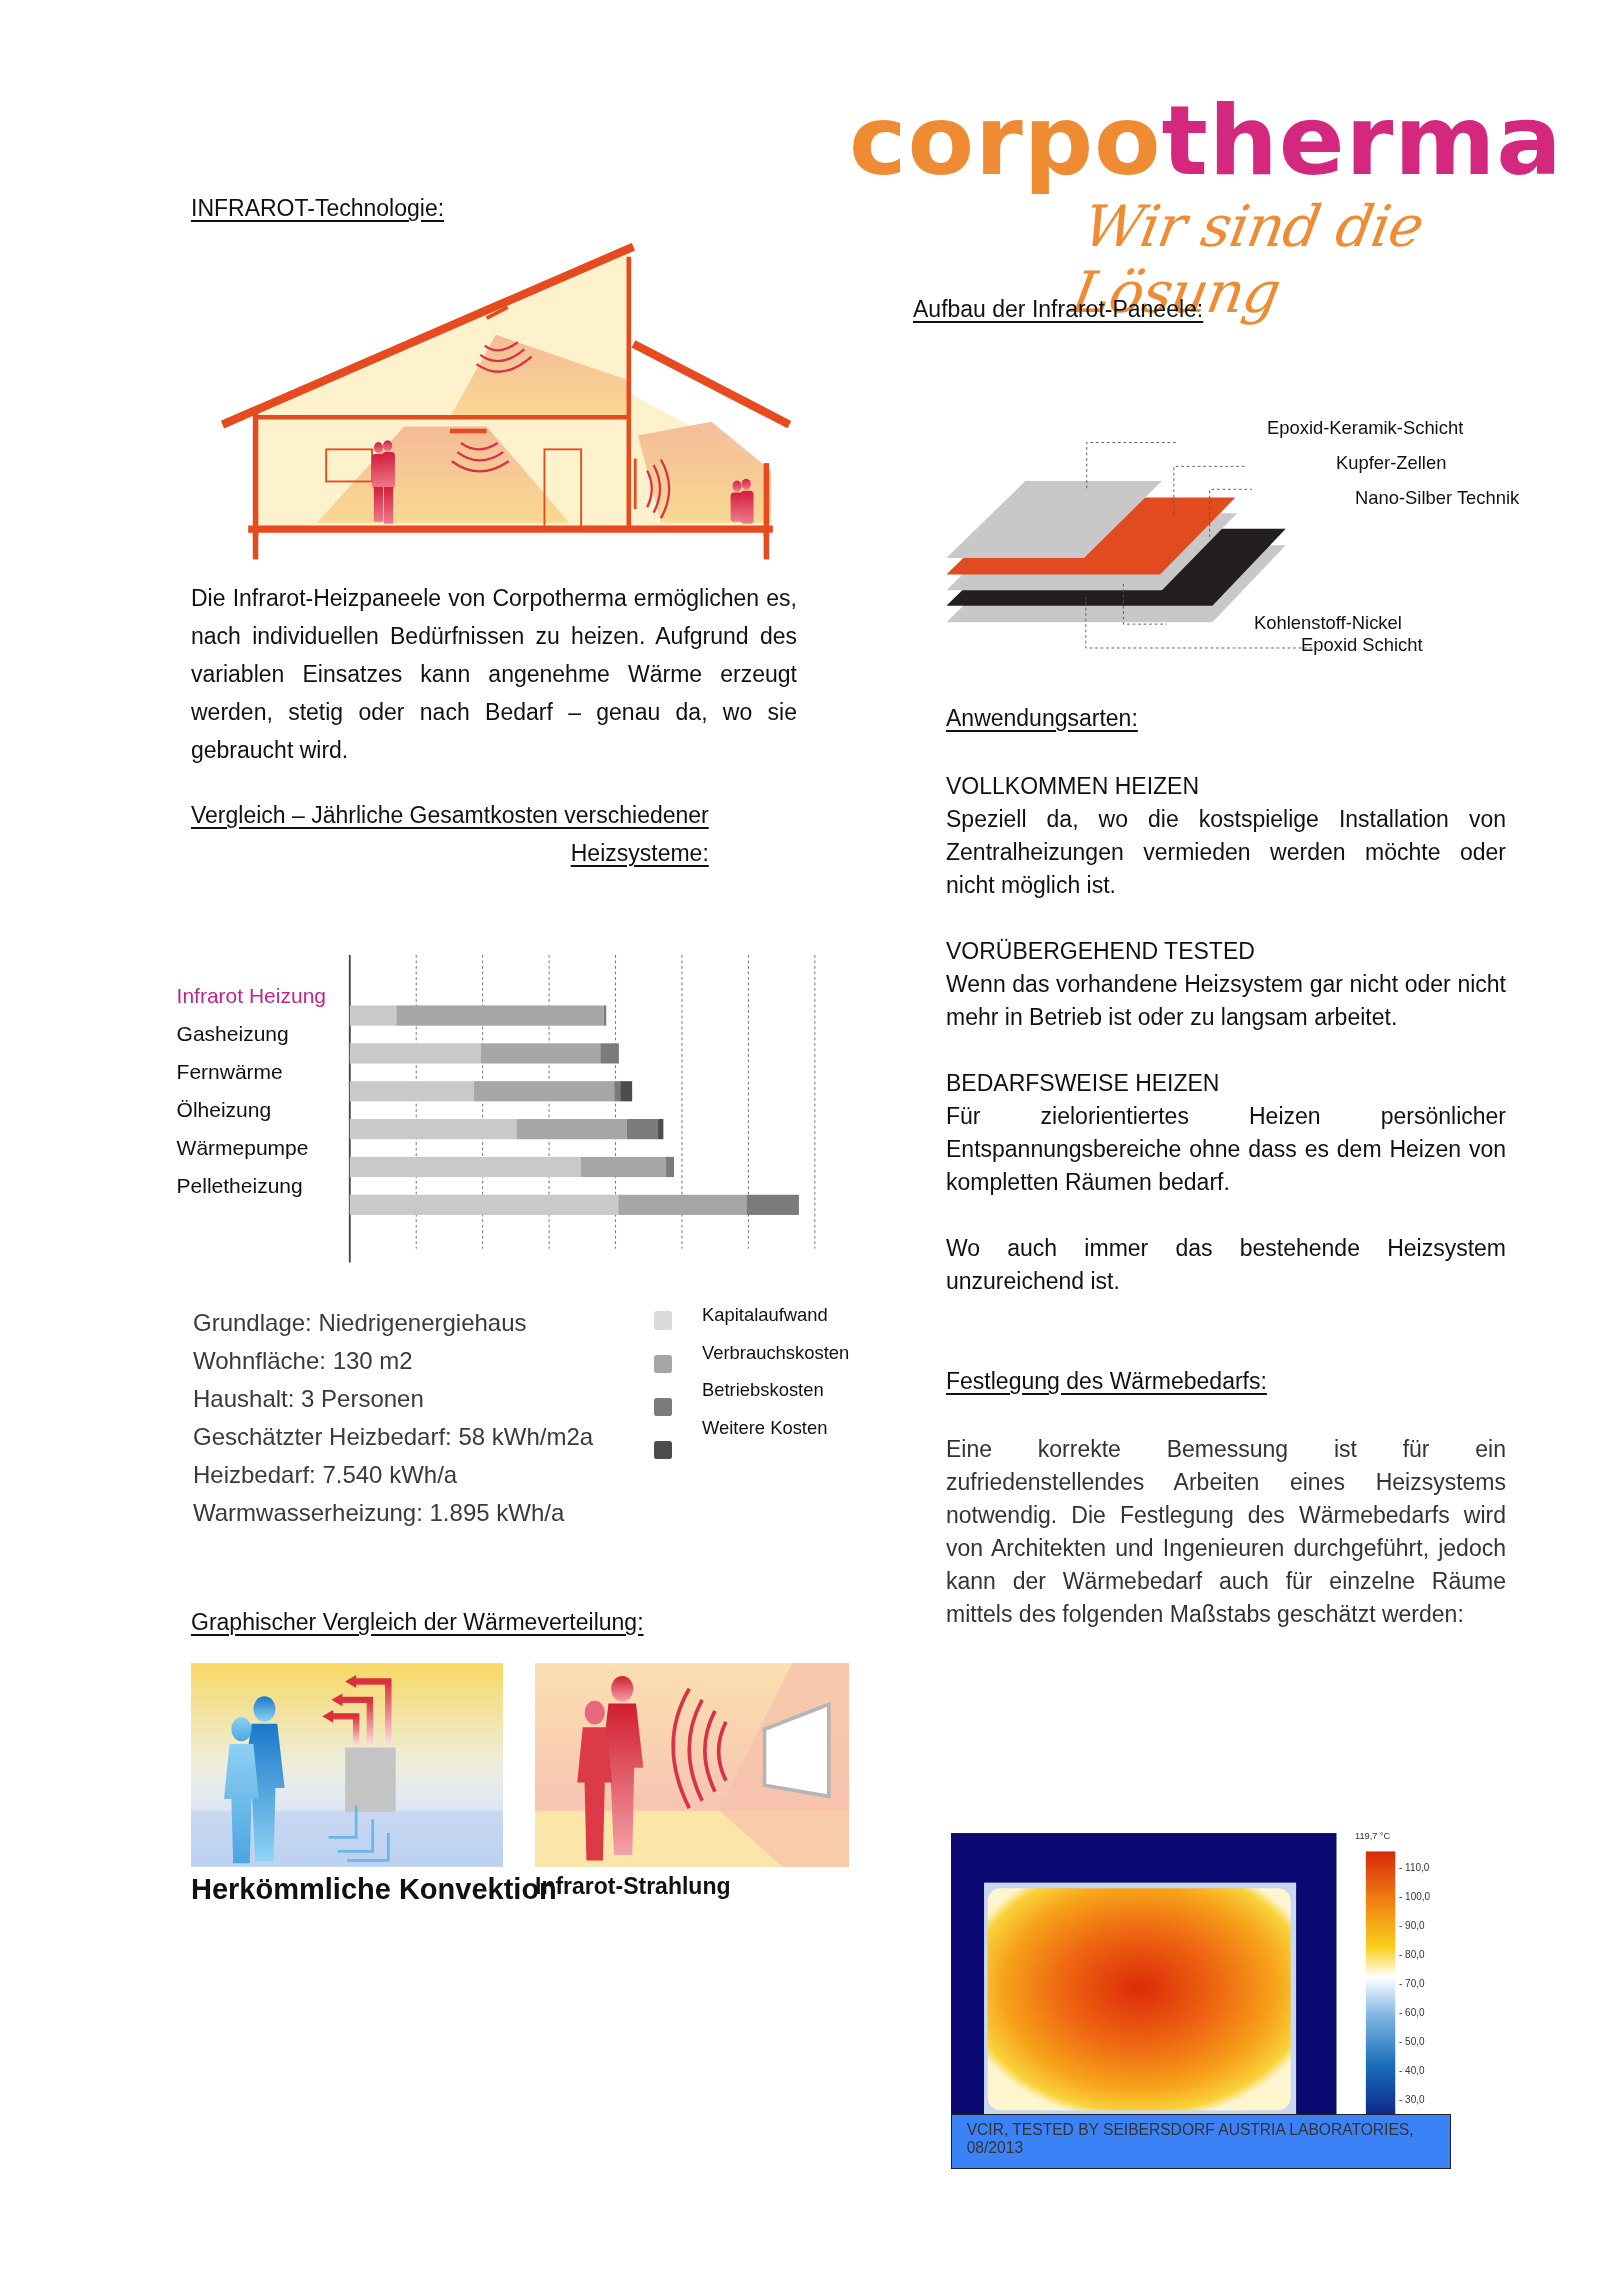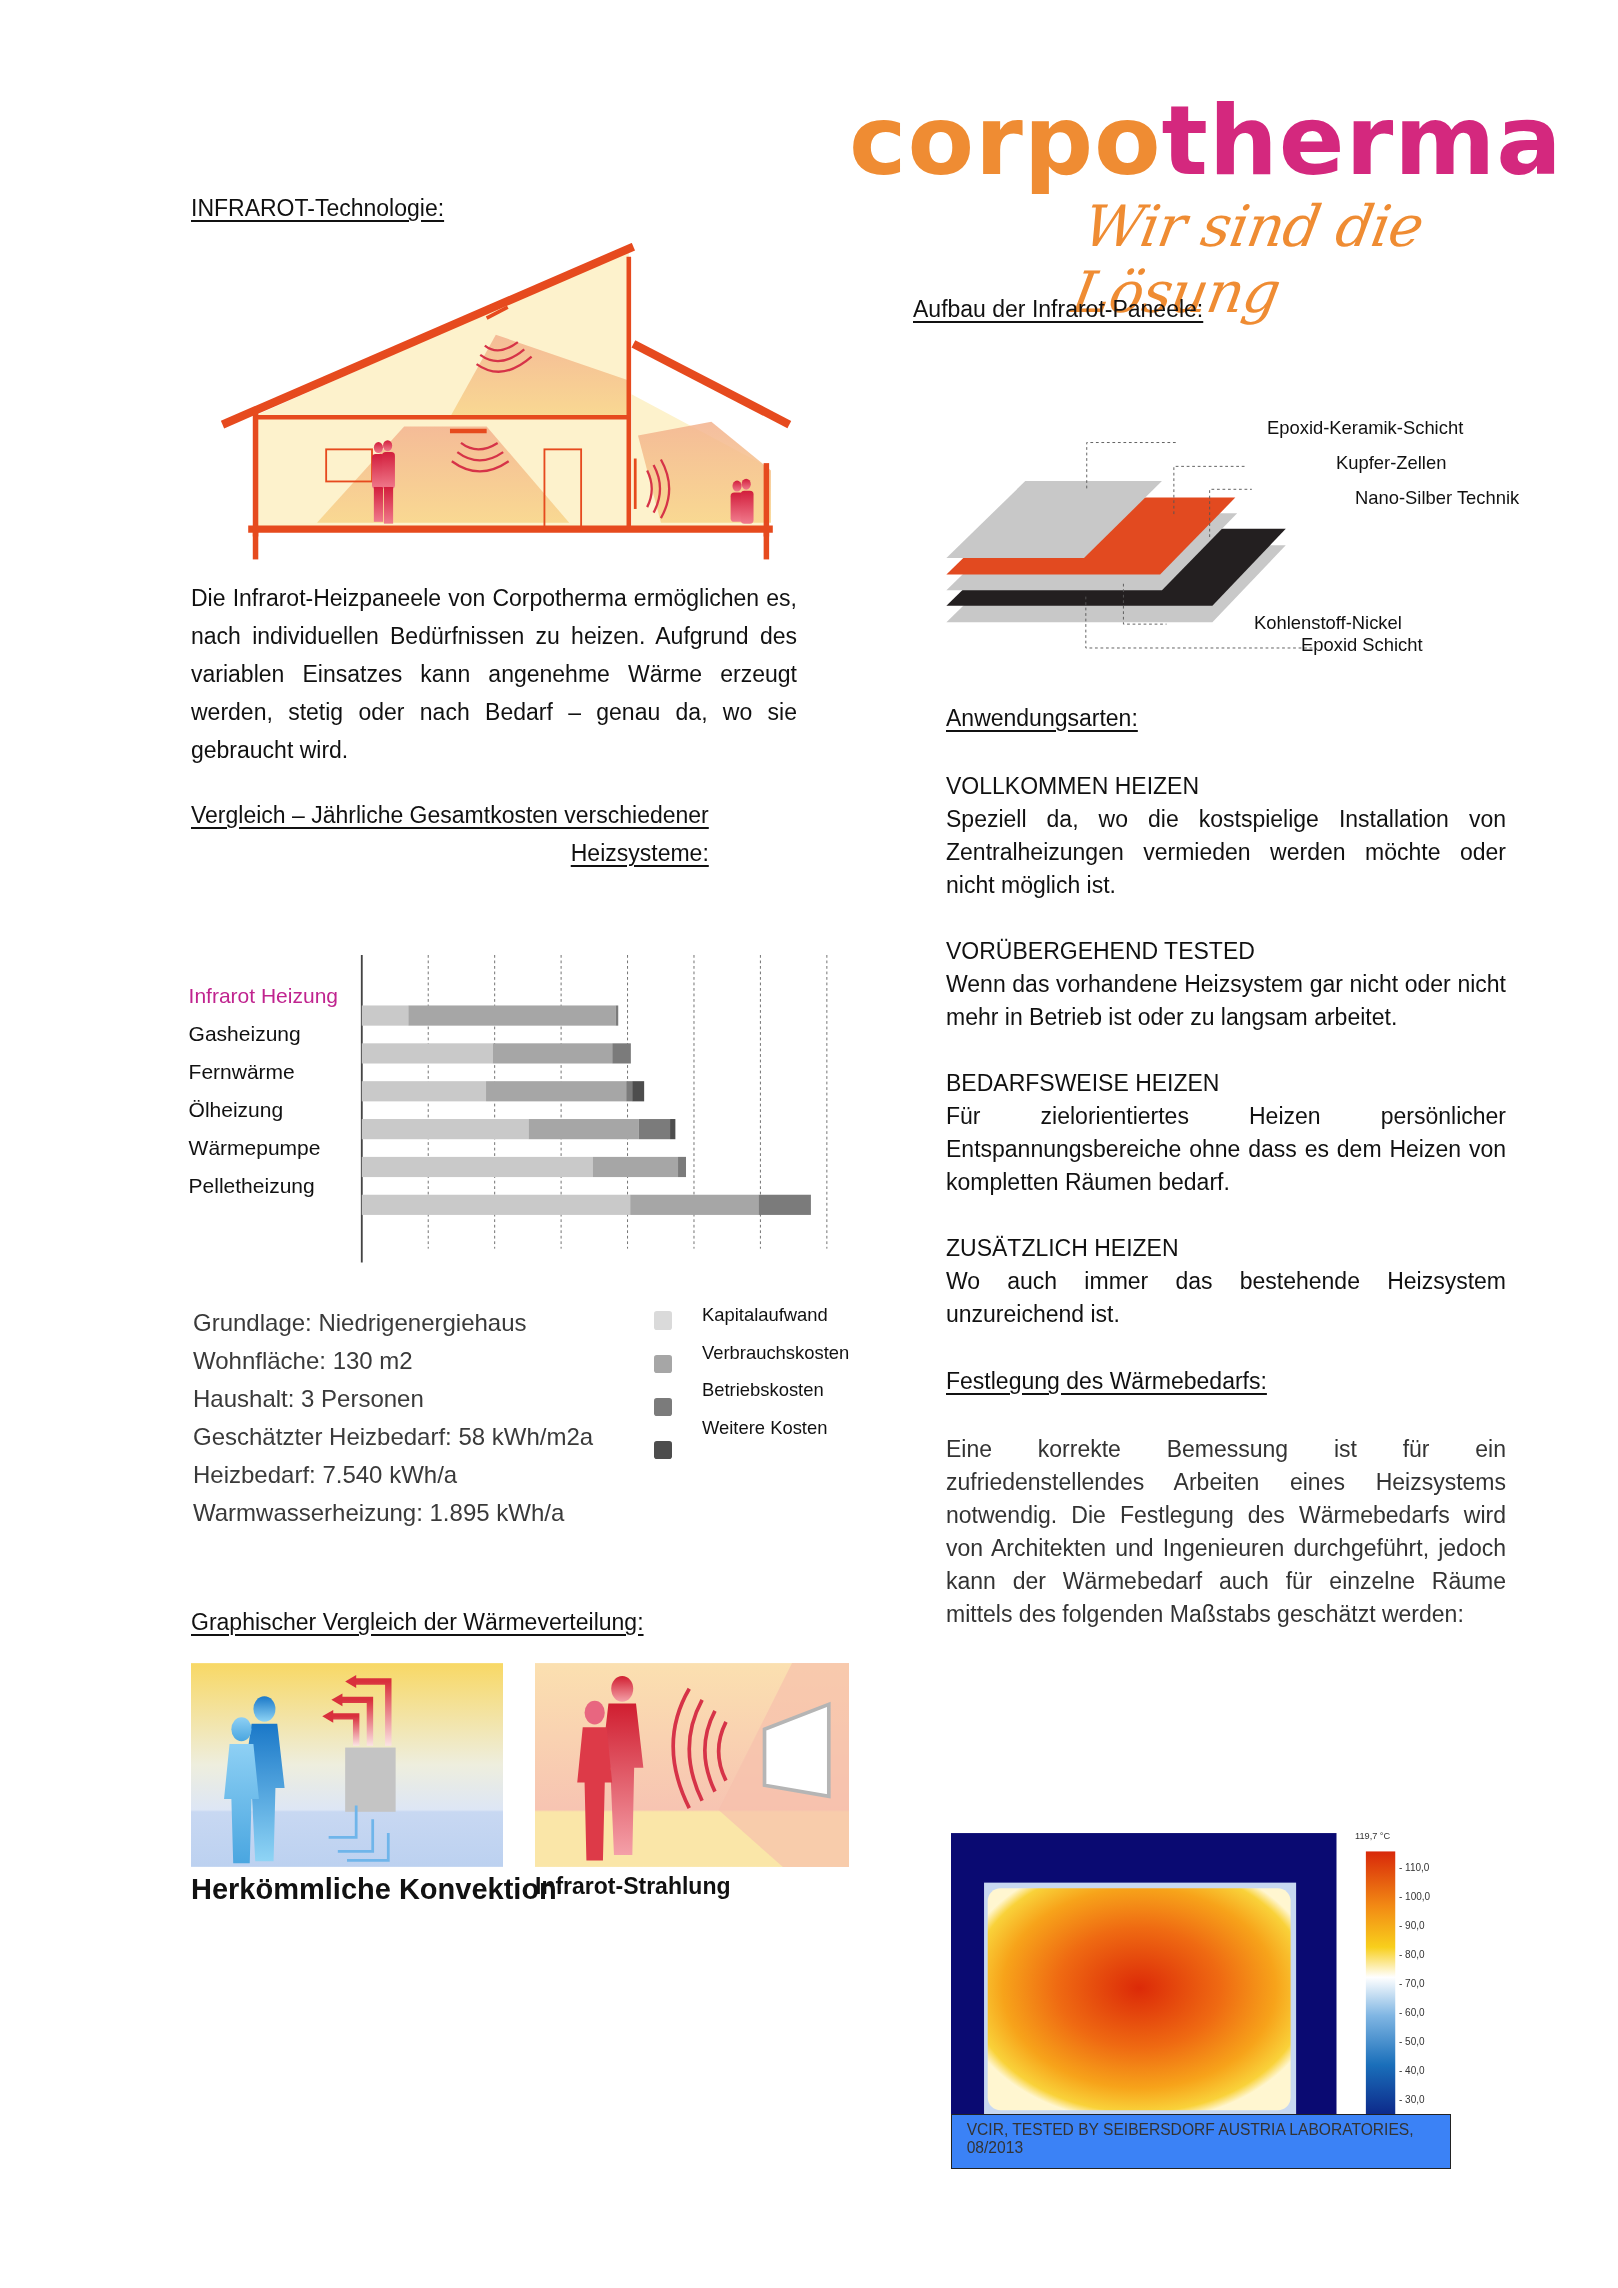--- a/index.html
+++ b/index.html
@@ -12,21 +12,21 @@
   .caps { font-size: 23px; color: #111; margin: 0; line-height: 33px; }
 
   
   #logo { left: 849px; top: 92px; width: 680px; height: 184px; }
   #logo .word { font-family: "DejaVu Sans", sans-serif; font-size: 97px; font-weight: bold; letter-spacing: 0.9px; line-height: 1; position: absolute; left: 0; top: 0; }
   #logo .corpo { color: var(--orange); }
   #logo .therma { color: var(--magenta); }
   #logo .slogan { position: absolute; left: 230px; top: 101px; font-family: "DejaVu Serif", serif; font-style: italic; font-size: 57px; color: var(--orange); transform: skewX(-10deg); letter-spacing: -0.9px; }
 
   
-  #chart { left: 184px; top: 955px; width: 735px; height: 312px; text-align: center; }
+  #chart { left: 172px; top: 955px; width: 735px; height: 312px; text-align: center; }
   #chart .cat { position: absolute; left: 4.6px; font-size: 21px; color: #111; }
   #legend .sw { position: absolute; width: 18.4px; height: 18.4px; border-radius: 2.8px; left: 0; }
   #legend .lab { position: absolute; left: 48px; font-size: 18.4px; color: #111; }
 
   .facts div { font-size: 24px; color: #3a3a3a; line-height: 38px; }
 
   .thermo-cap { font-size: 15.6px; color: #333; }
 </style>
 </head>
 <body>
@@ -285,21 +285,20 @@
   </div>
   <div style="margin-bottom:33px;">
     <p class="caps">VORÜBERGEHEND TESTED</p>
     <p class="para" style="line-height:33px;">Wenn das vorhandene Heizsystem gar nicht oder nicht mehr in Betrieb ist oder zu langsam arbeitet.</p>
   </div>
   <div style="margin-bottom:33px;">
     <p class="caps">BEDARFSWEISE HEIZEN</p>
     <p class="para" style="line-height:33px;">Für zielorientiertes Heizen persönlicher Entspannungsbereiche ohne dass es dem Heizen von kompletten Räumen bedarf.</p>
   </div>
   <div>
-    <p class="caps">ZUSÄTZLICH HEIZEN</p>
     <p class="para" style="line-height:33px;">Wo auch immer das bestehende Heizsystem unzureichend ist.</p>
   </div>
 </div>
 
 <h2 class="h-ul abs" style="left:946px; top:1368px;">Festlegung des Wärmebedarfs:</h2>
 
 <div class="abs" style="left:946px; top:1433px; width:560px;">
   <p class="para gray">Eine korrekte Bemessung ist für ein zufriedenstellendes Arbeiten eines Heizsystems notwendig. Die Festlegung des Wärmebedarfs wird von Architekten und Ingenieuren durchgeführt, jedoch kann der Wärmebedarf auch für einzelne Räume mittels des folgenden Maßstabs geschätzt werden:</p>
 </div>
 

